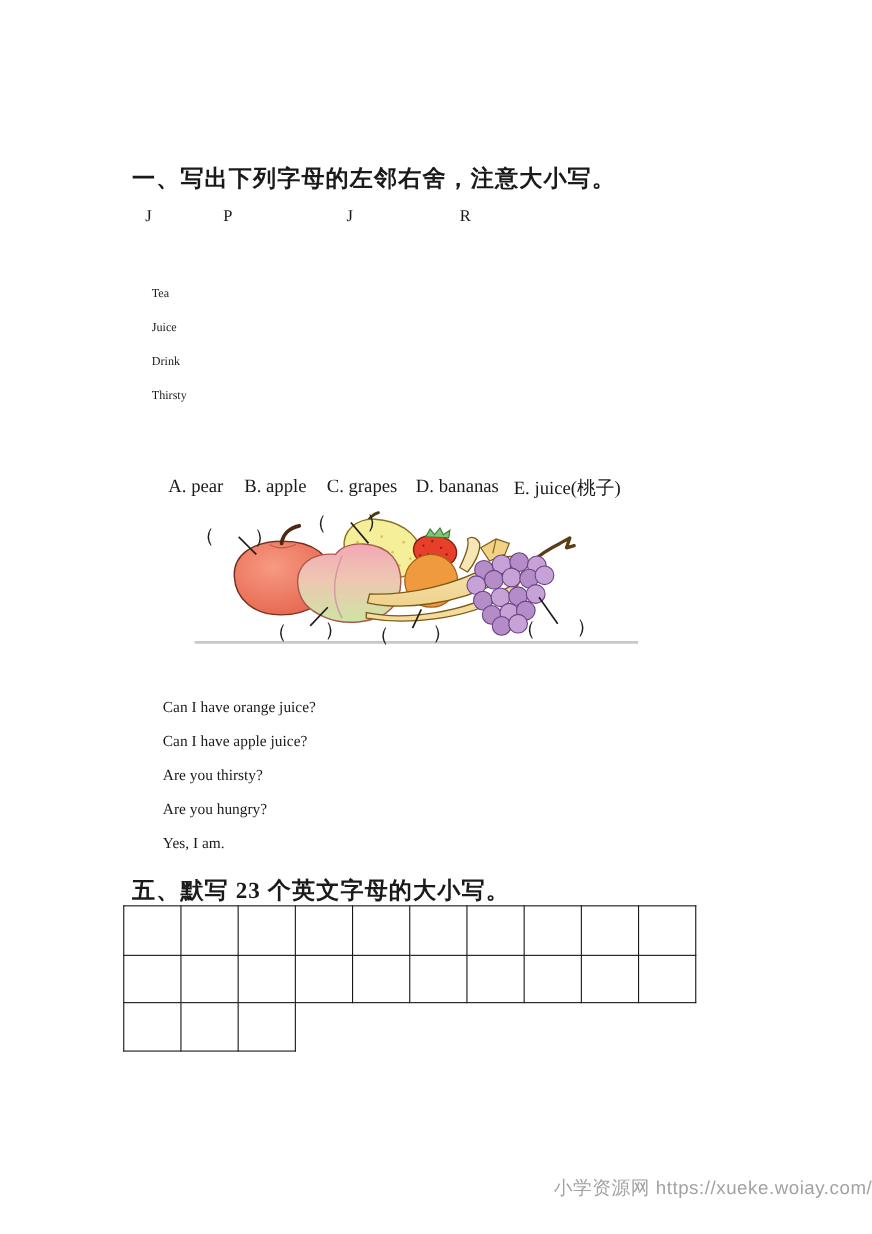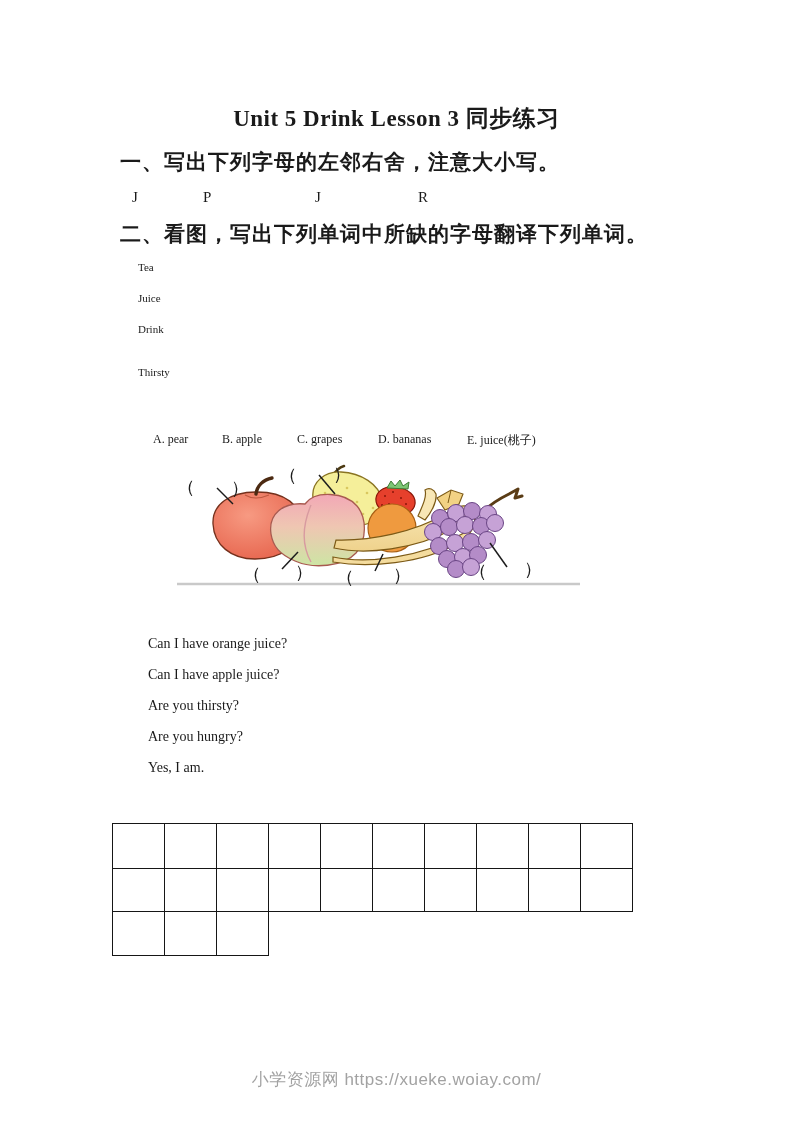--- a/index.html
+++ b/index.html
@@ -13,56 +13,54 @@
   }
   .heading{
     position:absolute;left:120px;font-size:21px;font-weight:bold;
     letter-spacing:1px;white-space:nowrap;
   }
   #h1{top:148px}#h2{top:220px}#h3{top:384px}#h4{top:598px}#h5{top:795px}
   .letters{position:absolute;top:189px;left:0;width:100%;height:18px;font-size:15px;}
   .letters span{position:absolute;}
   .p1{left:132px}.p2{left:203px}.p3{left:315px}.p4{left:418px}
   .word{position:absolute;left:138px;font-size:11px;}
-  .wd1{top:261px}.wd2{top:292px}.wd3{top:323px}.wd4{top:366px}
-  .options{position:absolute;top:432px;left:0;width:100%;height:18px;font-size:12px;}
+  .wd1{top:261px}.wd2{top:292px}.wd3{top:323px}.wd4{top:354px}
+  .options{position:absolute;top:432px;left:0;width:100%;height:18px;font-size:17px;}
   .options span{position:absolute;white-space:nowrap;}
   .o1{left:153px}.o2{left:222px}.o3{left:297px}.o4{left:378px}.o5{left:467px}
   .figure{position:absolute;left:175px;top:458px;}
   .figure text{font-family:"Liberation Serif","DejaVu Serif",serif;}
   .sentence{position:absolute;left:148px;font-size:14px;}
   .st1{top:636px}.st2{top:667px}.st3{top:698px}.st4{top:729px}.st5{top:760px}
   table.grid{position:absolute;left:112px;top:823px;border-collapse:collapse;}
   table.grid td{width:51px;padding:0;border:1.5px solid #161616;background:#fff;}
   table.grid tr:nth-child(1) td{height:44px;}
   table.grid tr:nth-child(2) td{height:42px;}
   table.grid tr:nth-child(3) td{height:43px;}
   .footer{
-    position:absolute;top:1068px;left:0;width:100%;text-align:center;
+    position:absolute;top:1068px;left:0;width:100%;text-align:right;
     font-family:"Liberation Sans","DejaVu Sans",sans-serif;
     font-size:17px;color:#a2a2a2;letter-spacing:.5px;
   }
   .footer span{cursor:pointer;}
 </style>
 </head>
 <body>
 
 <div class="page">
 
-  <h1 class="title">Unit 5 Drink Lesson 3 同步练习</h1>
 
   <div class="heading" id="h1">一、写出下列字母的左邻右舍，注意大小写。</div>
   <div class="letters">
     <span class="p1">J</span>
     <span class="p2">P</span>
     <span class="p3">J</span>
     <span class="p4">R</span>
   </div>
 
-  <div class="heading" id="h2">二、看图，写出下列单词中所缺的字母翻译下列单词。</div>
   <div class="word wd1">Tea</div>
   <div class="word wd2">Juice</div>
   <div class="word wd3">Drink</div>
   <div class="word wd4">Thirsty</div>
 
   <div class="options">
     <span class="o1">A. pear</span>
     <span class="o2">B. apple</span>
     <span class="o3">C. grapes</span>
     <span class="o4">D. bananas</span>
@@ -186,20 +184,21 @@
       <text x="349" y="117">）</text>
     </g>
   </svg>
 
   <div class="sentence st1">Can I have orange juice?</div>
   <div class="sentence st2">Can I have apple juice?</div>
   <div class="sentence st3">Are you thirsty?</div>
   <div class="sentence st4">Are you hungry?</div>
   <div class="sentence st5">Yes, I am.</div>
 
+  <div class="heading" id="h5">五、默写 23 个英文字母的大小写。</div>
   <table class="grid">
     <tbody id="grid-body">
         <tr>
           <td></td>
           <td></td>
           <td></td>
           <td></td>
           <td></td>
           <td></td>
           <td></td>

